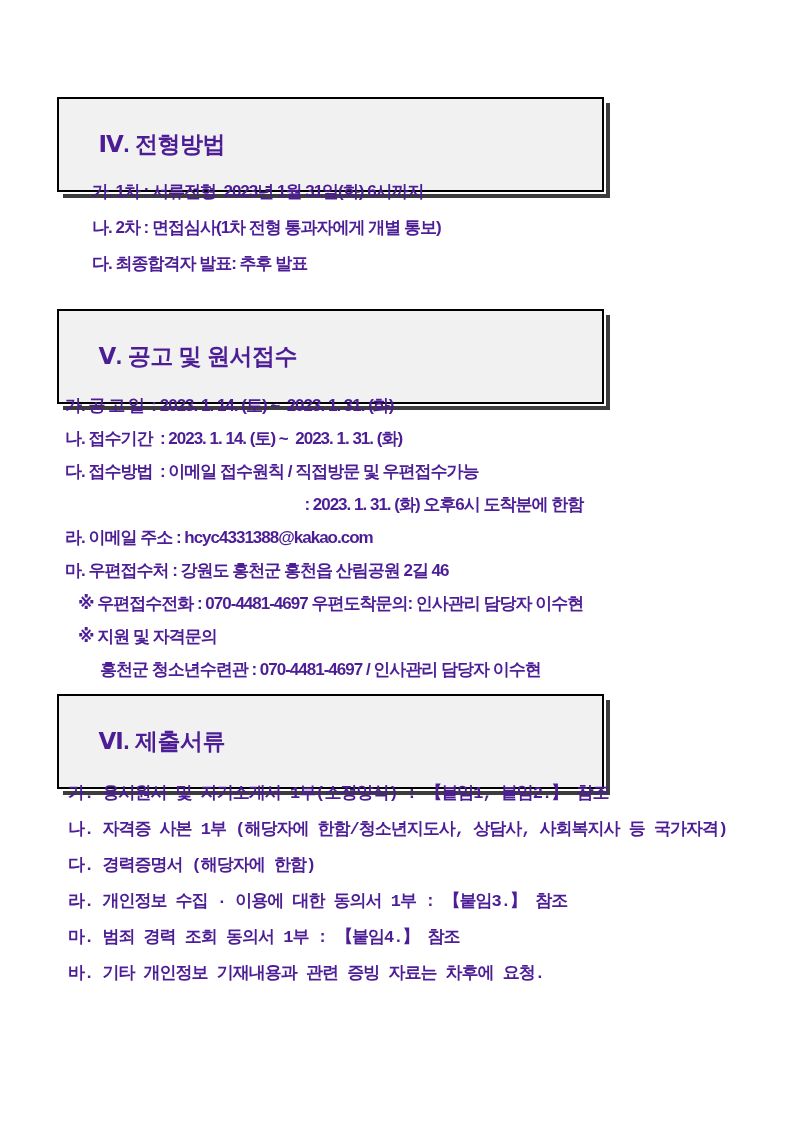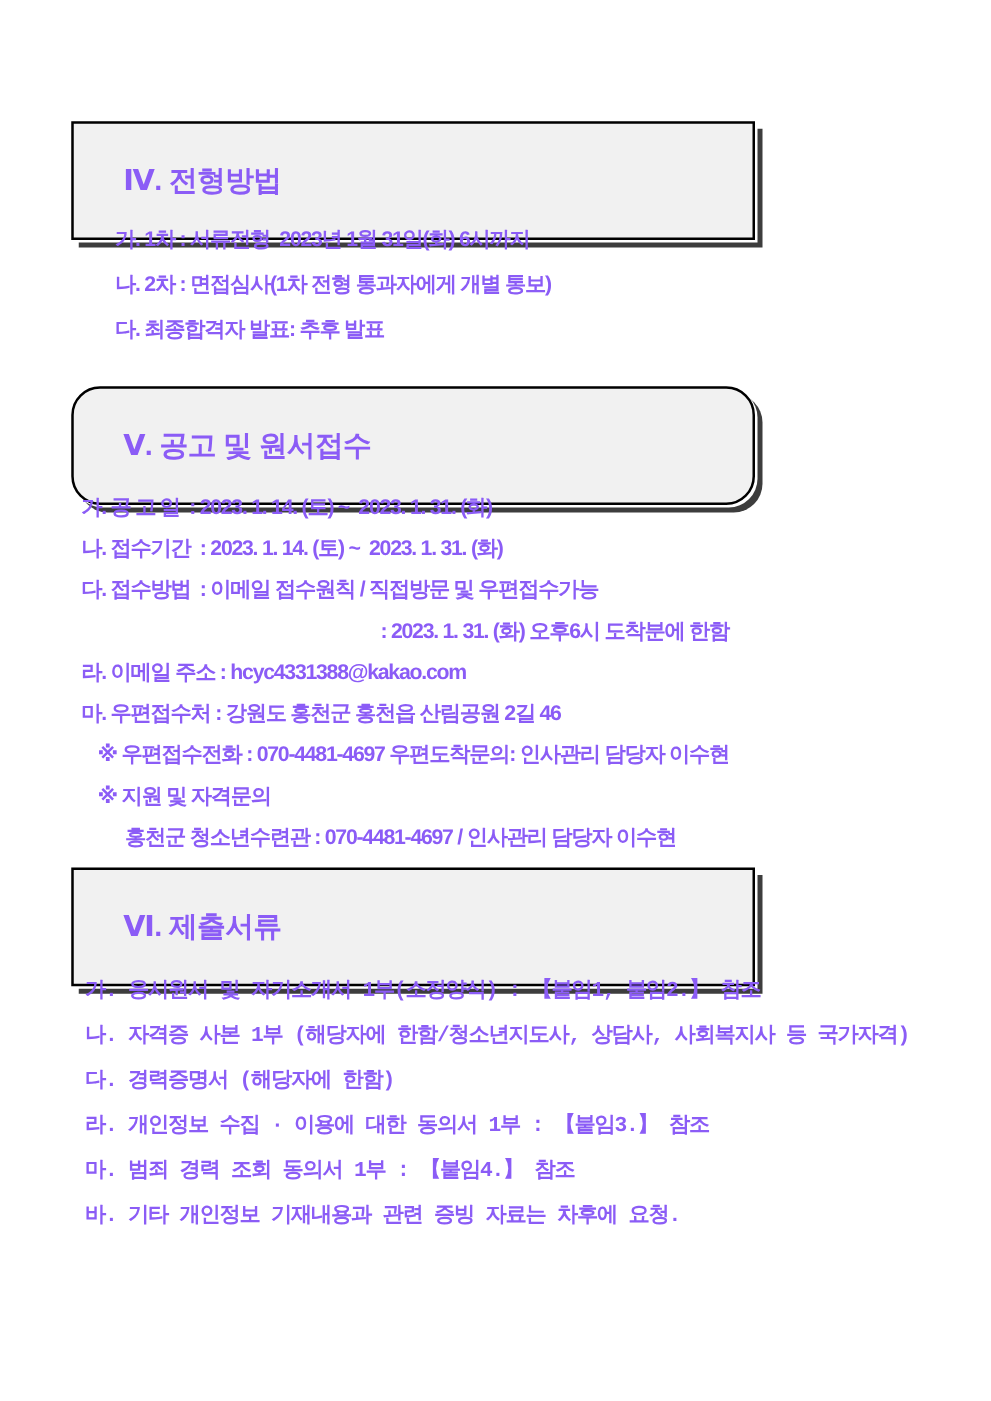--- a/index.html
+++ b/index.html
@@ -3,21 +3,21 @@
 <meta charset="utf-8">
 <style>
   html, body { margin: 0; padding: 0; background: #ffffff; }
   .page {
     position: relative;
     width: 793px;
     height: 1121px;
     background: #ffffff;
     font-family: "Liberation Sans", "DejaVu Sans", sans-serif;
     font-weight: bold;
-    color: #8b5cf6;
+    color: #4c1d95;
     overflow: hidden;
   }
   
   .hbox {
     position: absolute;
     left: 57px;
     width: 527px;
     background: #f1f1f1;
     border: 2px solid #000000;
     box-shadow: 2px 2px 0 #ffffff, 6px 6px 0 #3d3d3d;
@@ -48,21 +48,21 @@
   <div class="hbox" style="top:97px;">
     <span>Ⅳ. 전형방법</span>
   </div>
 
   <div class="content c4" style="top:174px; left:92px;">
     <div class="line">가. 1차 : 서류전형  2023년 1월 31일(화) 6시까지</div>
     <div class="line">나. 2차 : 면접심사(1차 전형 통과자에게 개별 통보)</div>
     <div class="line">다. 최종합격자 발표: 추후 발표</div>
   </div>
 
-  <div class="hbox" style="top:309px;border-radius:23px;">
+  <div class="hbox" style="top:309px;">
     <span>Ⅴ. 공고 및 원서접수</span>
   </div>
 
   <div class="content c5" style="top:389px; left:65px;">
     <div class="line">가. 공 고 일  : 2023. 1. 14. (토) ~  2023. 1. 31. (화)</div>
     <div class="line">나. 접수기간  : 2023. 1. 14. (토) ~  2023. 1. 31. (화)</div>
     <div class="line">다. 접수방법  : 이메일 접수원칙 / 직접방문 및 우편접수가능</div>
     <div class="line indent-cont">: 2023. 1. 31. (화) 오후6시 도착분에 한함</div>
     <div class="line">라. 이메일 주소 : hcyc4331388@kakao.com</div>
     <div class="line">마. 우편접수처 : 강원도 홍천군 홍천읍 산림공원 2길 46</div>

